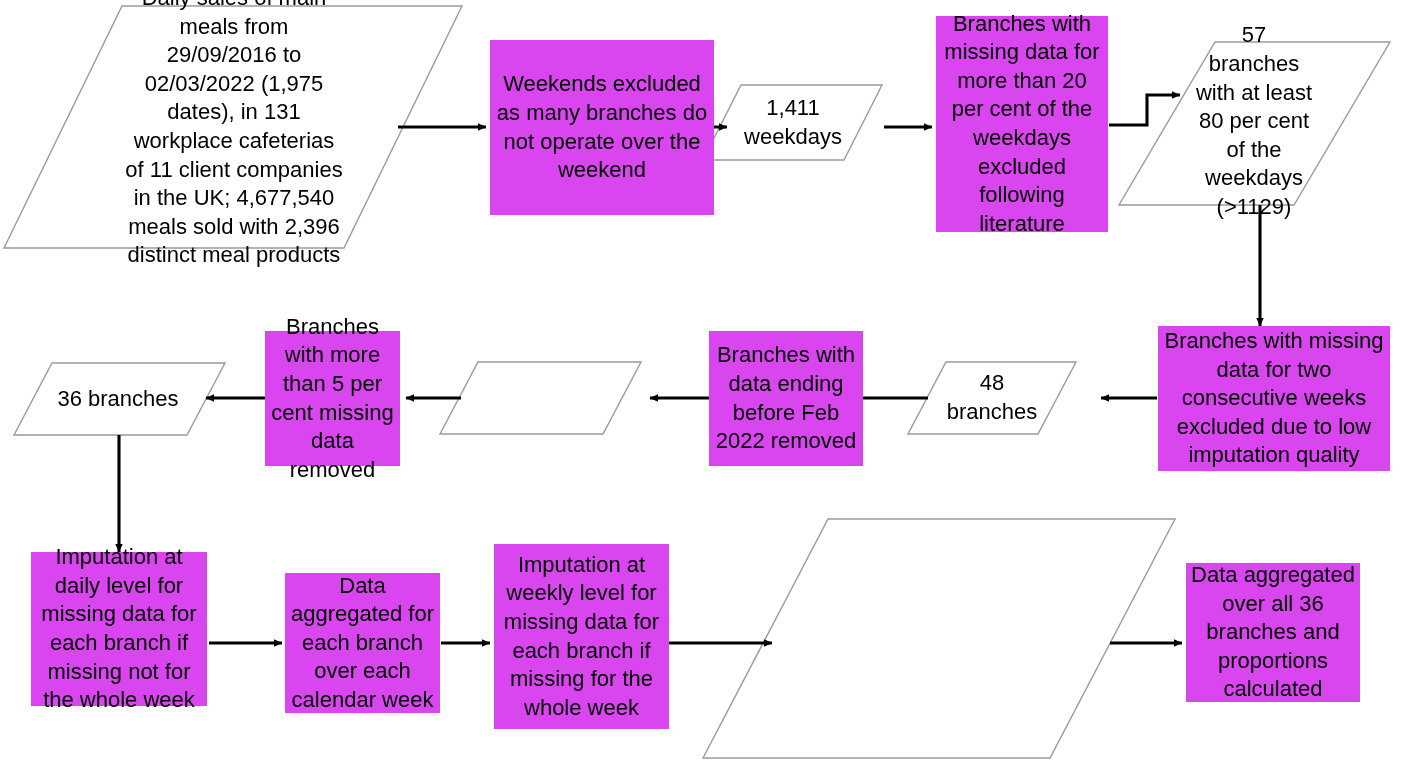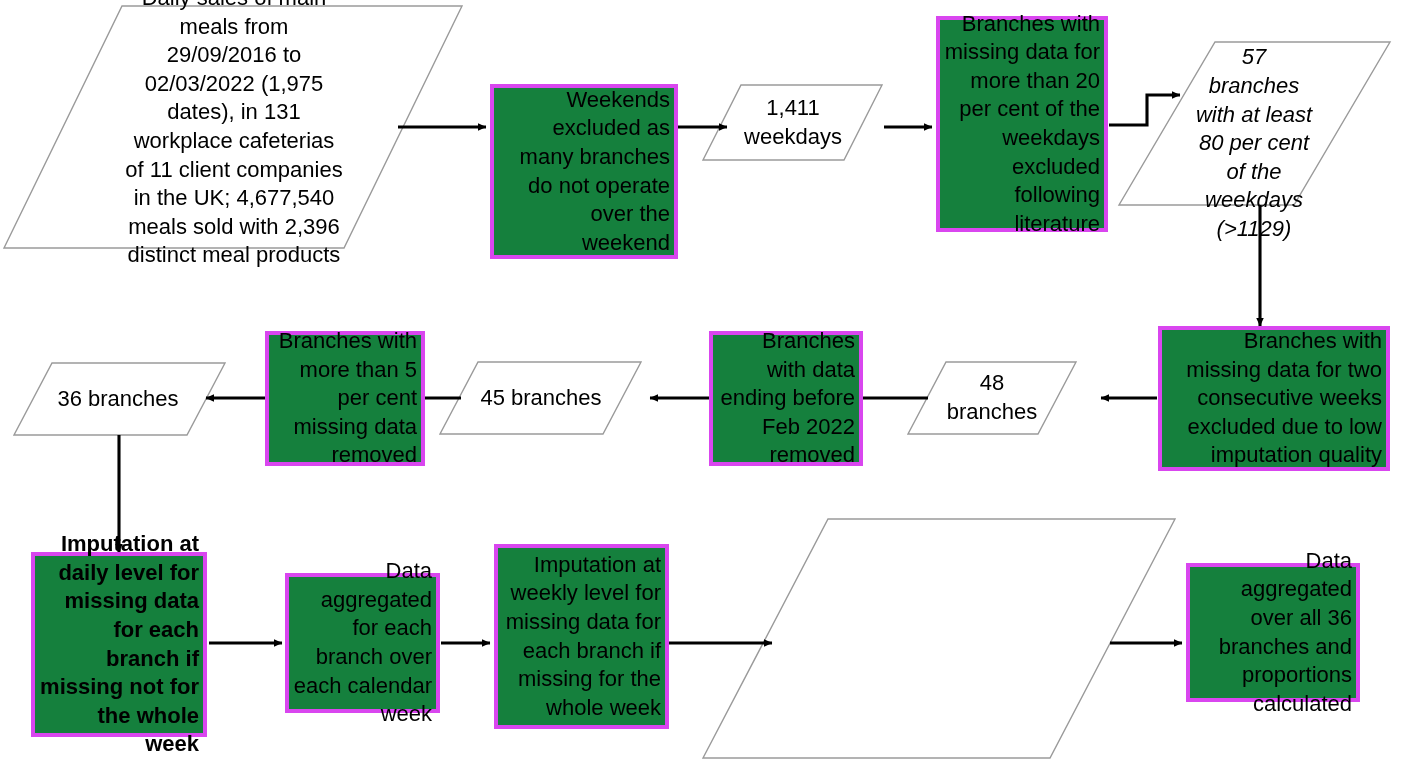--- a/index.html
+++ b/index.html
@@ -40,23 +40,22 @@
   }
   .node .node-text {
     display: block;
     width: 100%;
     white-space: pre-line;
     padding: 0 4px;
     box-sizing: border-box;
   }
   
   .rect {
-    border: 4px solid #d946ef;
-    background: #15803d;
-    text-align: right;
+    border: 1px solid #d946ef;
+    background: #d946ef;
   }
   
   .para {
     background: transparent;
     border: none;
   }
   .fs19 { font-size: 22px; }
 </style>
 </head>
 <body>
@@ -115,61 +114,58 @@
       <line x1="669" y1="643" x2="772" y2="643" marker-end="url(#arrowhead)"></line>
 
       <line x1="1110" y1="643" x2="1182" y2="643" marker-end="url(#arrowhead)"></line>
     </g>
   </svg>
 
   <div class="node para fs19" style="left:120px; top:6px; width:228px; height:242px;">
     <span class="node-text">Daily sales of main meals from 29/09/2016 to 02/03/2022 (1,975 dates), in 131 workplace cafeterias of 11 client companies in the UK; 4,677,540 meals sold with 2,396 distinct meal products</span>
   </div>
 
-  <div class="node rect fs19" style="left:490px; top:40px; width:188px; height:175px;margin-top:44px;">
+  <div class="node rect fs19" style="left:490px; top:40px; width:224px; height:175px;">
     <span class="node-text">Weekends excluded as many branches do not operate over the weekend</span>
   </div>
 
   <div class="node para fs19" style="left:735px; top:85px; width:116px; height:75px;">
     <span class="node-text">1,411 weekdays</span>
   </div>
 
   <div class="node rect fs19" style="left:936px; top:16px; width:172px; height:216px;">
     <span class="node-text">Branches with missing data for more than 20 per cent of the weekdays excluded following literature</span>
   </div>
 
-  <div class="node para fs19" style="left:1190px; top:60px; width:128px; height:167px;font-style:italic;">
+  <div class="node para fs19" style="left:1190px; top:38px; width:128px; height:167px;">
     <span class="node-text">57 branches with at least 80 per cent of the weekdays (&gt;1129)</span>
   </div>
 
   <div class="node rect fs19" style="left:1158px; top:326px; width:232px; height:145px;">
     <span class="node-text">Branches with missing data for two consecutive weeks excluded due to low imputation quality</span>
   </div>
 
   <div class="node para fs19" style="left:930px; top:362px; width:124px; height:72px;">
     <span class="node-text">48 branches</span>
   </div>
 
   <div class="node rect fs19" style="left:709px; top:331px; width:154px; height:135px;">
     <span class="node-text">Branches with data ending before Feb 2022 removed</span>
   </div>
 
-  <div class="node para fs19" style="left:463px; top:362px; width:156px; height:72px;">
-    <span class="node-text">45 branches</span>
-  </div>
 
-  <div class="node rect fs19" style="left:265px; top:331px; width:160px; height:135px;">
+  <div class="node rect fs19" style="left:265px; top:331px; width:135px; height:135px;">
     <span class="node-text">Branches with more than 5 per cent missing data removed</span>
   </div>
 
   <div class="node para fs19" style="left:38px; top:363px; width:160px; height:72px;">
     <span class="node-text">36 branches</span>
   </div>
 
-  <div class="node rect fs19" style="left:31px; top:552px; width:176px; height:185px;font-weight:bold;">
+  <div class="node rect fs19" style="left:31px; top:552px; width:176px; height:154px;">
     <span class="node-text">Imputation at daily level for missing data for each branch if missing not for the whole week</span>
   </div>
 
   <div class="node rect fs19" style="left:285px; top:573px; width:155px; height:140px;">
     <span class="node-text">Data aggregated for each branch over each calendar week</span>
   </div>
 
   <div class="node rect fs19" style="left:494px; top:544px; width:175px; height:185px;">
     <span class="node-text">Imputation at weekly level for missing data for each branch if missing  for the whole week</span>
   </div>

